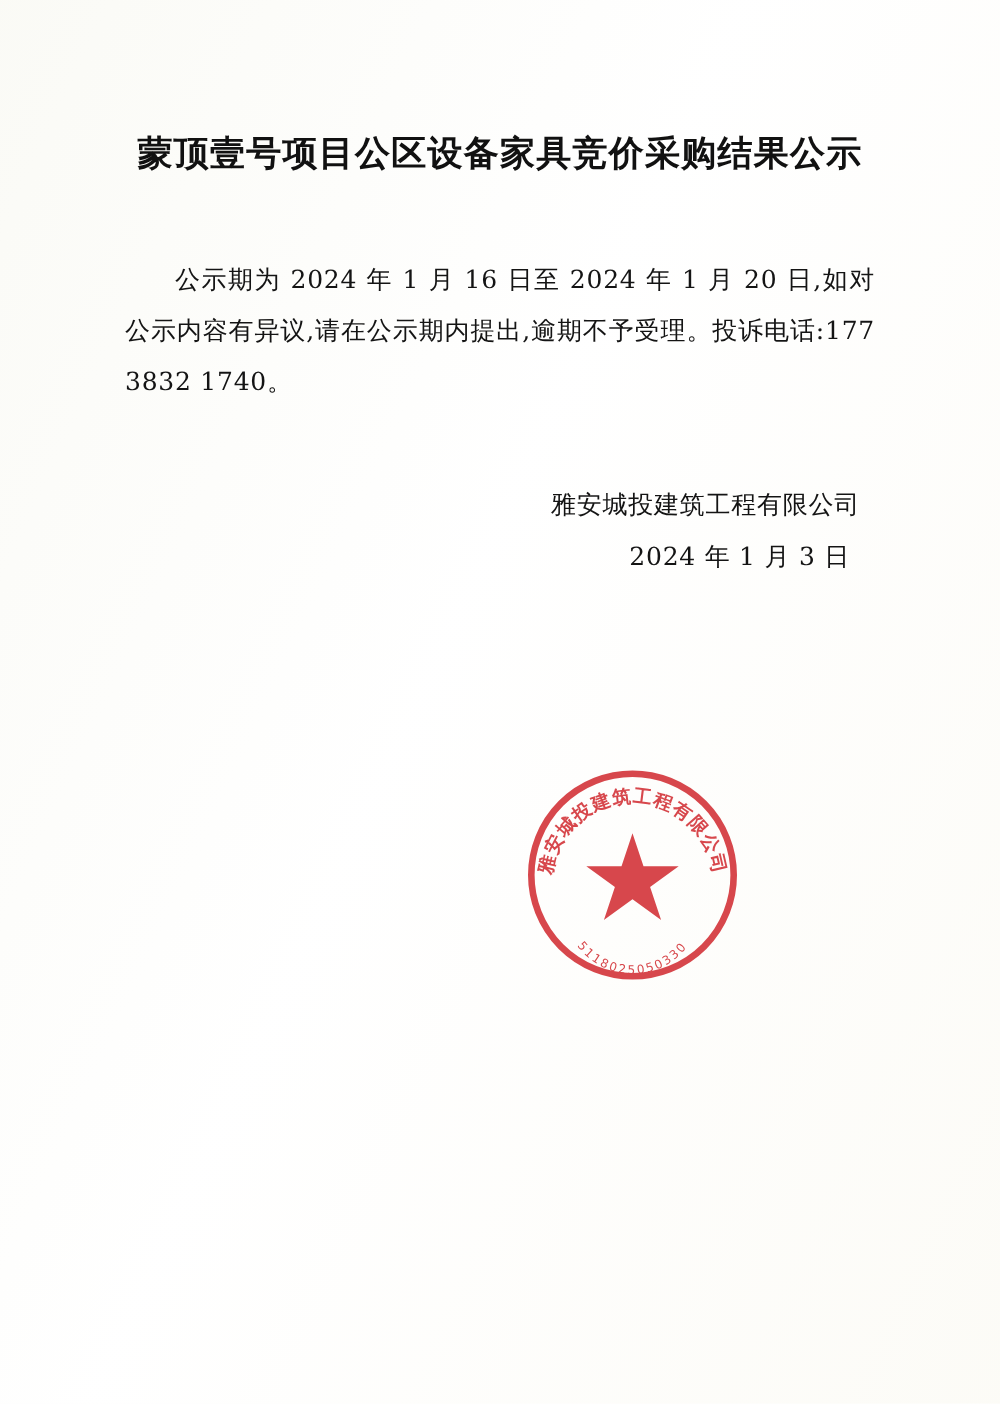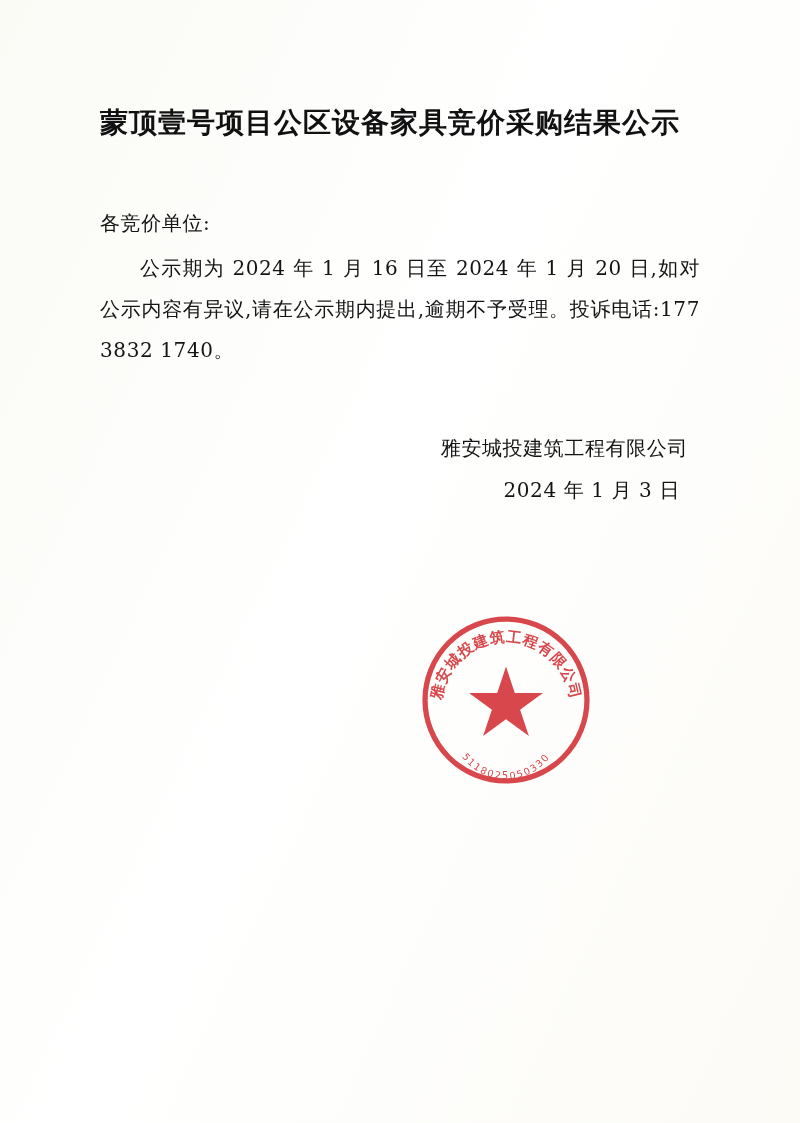--- a/index.html
+++ b/index.html
@@ -33,20 +33,21 @@
     padding: 0 100px;
     box-sizing: border-box;
   }
   .doc-title {
     margin: 0;
     padding-top: 96px;
     font-family: "DejaVu Serif", "Liberation Serif", serif;
     font-weight: bold;
     font-size: 28px;
     line-height: 1.95;
+    text-align: center;
     letter-spacing: 1px;
     color: #111111;
   }
   .content {
     margin-top: 52px;
     font-size: 20px;
     line-height: 2.05;
     color: #141414;
     letter-spacing: 0.6px;
   }
@@ -110,21 +111,20 @@
 
 <div class="page">
   <div class="paper-tint"></div>
 
   <div class="doc-body">
 
     <h1 class="doc-title">蒙顶壹号项目公区设备家具竞价采购结果公示</h1>
 
     <div class="content">
 
-      <p class="salutation">各竞价单位:</p>
 
 
       <p class="para">公示期为 2024 年 1 月 16 日至 2024 年 1 月 20 日,如对公示内容有异议,请在公示期内提出,逾期不予受理。投诉电话:177 3832 1740。</p>
 
       <div class="signature-block">
         <span class="signature-line">雅安城投建筑工程有限公司</span>
         <span class="signature-line sig-date">2024 年 1 月 3 日</span>
       </div>
 
     </div>

